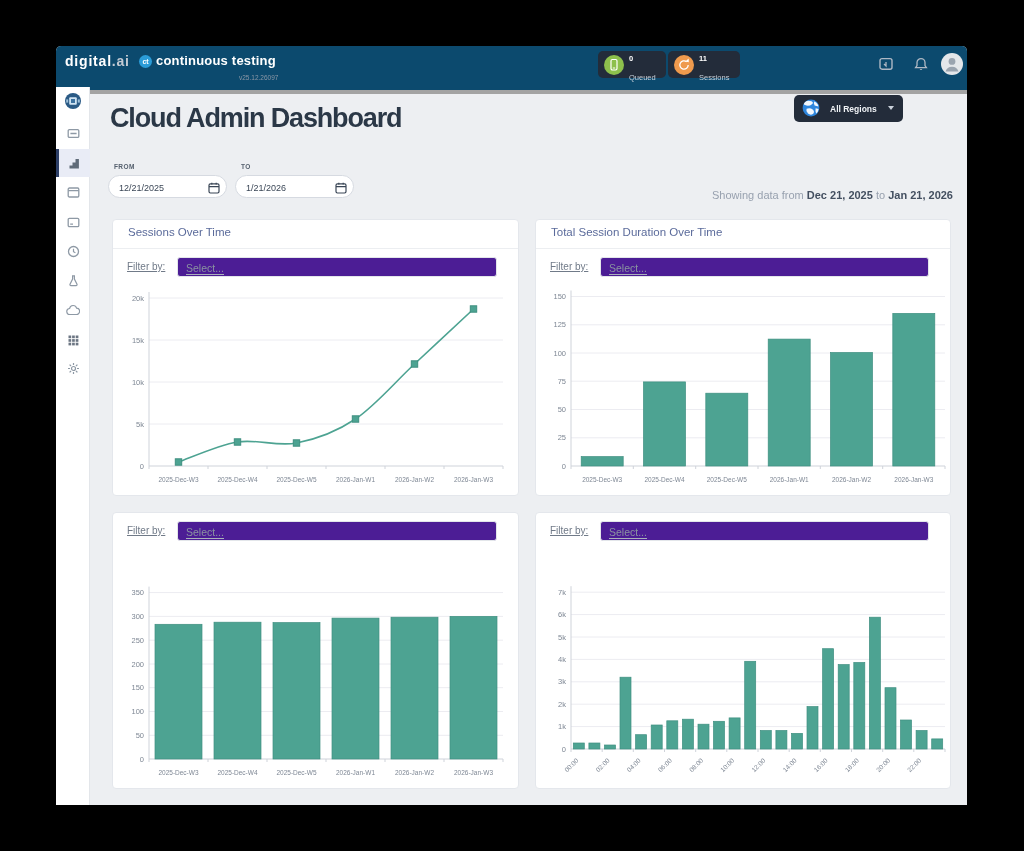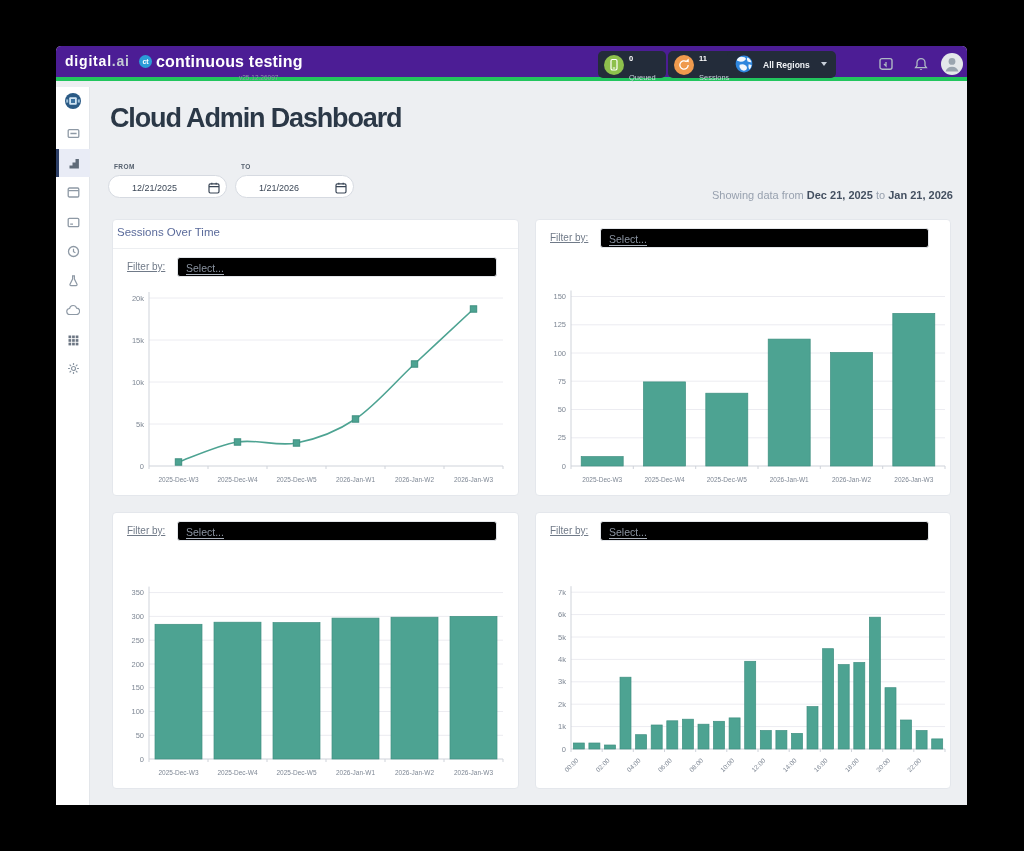--- a/index.html
+++ b/index.html
@@ -1,47 +1,47 @@
 <!DOCTYPE html>
 <html><head><meta charset="utf-8"><title>Cloud Admin Dashboard</title>
 <style>
 * { margin:0; padding:0; box-sizing:border-box; }
 html,body { width:1024px; height:851px; background:#000; font-family:"Liberation Sans", sans-serif; }
 .win { position:absolute; left:56px; top:46px; width:911px; height:759px; background:#edeff2; border-radius:5px 5px 0 0; overflow:hidden; }
-.topbar { position:absolute; left:0; top:0; width:100%; height:35px; background:#4c1d95; border-bottom:4px solid #22c55e; }
+.topbar { position:absolute; left:0; top:0; width:100%; height:48px; background:#0c4a6e; border-bottom:4px solid #a3a3a3; }
 .logo { position:absolute; left:9px; top:7px; color:#fff; font-size:14px; font-weight:700; letter-spacing:0.8px; }
 .logo .ai { color:#c3cad3; }
 .ctwrap { position:absolute; left:83px; top:5px; }
 .ctcirc { position:absolute; left:0; top:4px; width:13px; height:13px; border-radius:50%; background:#2b9cd8; color:#fff; font-size:7px; text-align:center; line-height:13px; font-weight:700; }
-.cttext { position:absolute; left:17px; top:2px; color:#fff; font-size:16px; font-weight:700; letter-spacing:0.2px; white-space:nowrap;text-align:center; }
+.cttext { position:absolute; left:17px; top:2px; color:#fff; font-size:13px; font-weight:700; letter-spacing:0.2px; white-space:nowrap;text-align:center; }
 .ctver { position:absolute; left:100px; top:23px; color:#8b97a6; font-size:6.5px; white-space:nowrap; }
 .pill { position:absolute; background:#232c3a; border-radius:5px; height:27px; top:5px; }
 .stat-circ { position:absolute; top:3.5px; width:20px; height:20px; border-radius:50%; }
 .stat-num { position:absolute; top:3px; font-size:7.5px; color:#fff; font-weight:700; }
 .stat-lbl { position:absolute; top:14px; font-size:7.5px; color:#c9d1da;margin-top:8px; }
 .regions-txt { position:absolute; left:36px; top:9px; color:#f0f3f6; font-size:8.5px; font-weight:700; }
 .caret { position:absolute; right:9px; top:11px; width:0; height:0; border-left:3.5px solid transparent; border-right:3.5px solid transparent; border-top:4px solid #c9d1da; }
 .hicon { position:absolute; top:11px; }
 .avatar { position:absolute; top:7px; width:22px; height:22px; border-radius:50%; background:#e4e7ea; }
 .side { position:absolute; left:0; top:41px; width:34px; bottom:0; background:#fff; border-right:1px solid #e3e6ea; }
 .sitem { position:absolute; left:0; width:34px; height:28px; display:flex; align-items:center; justify-content:center; }
 .sitem.active { background:#e9ecf6; border-left:3px solid #2c3e66; }
 .content { position:absolute; left:34px; top:41px; right:0; bottom:0; }
 h1 { position:absolute; left:20px; top:16px; font-size:27px; font-weight:700; color:#2b3847; letter-spacing:-1.15px; }
 .flabel { position:absolute; font-size:6.5px; font-weight:700; color:#55606e; letter-spacing:0.4px; }
 .dinput { position:absolute; width:119px; height:23px; background:#fff; border:1px solid #d6dae1; border-radius:12px; font-size:9px; color:#3a4656; }
-.dinput .dval { position:absolute; left:23px; top:6.5px;text-align:center; }
+.dinput .dval { position:absolute; left:10px; top:6.5px;text-align:center; }
 .dinput svg { position:absolute; right:6px; top:5.5px; }
 .showing { position:absolute; right:14px; top:102px; font-size:11px; color:#98a1af;text-align:center; }
 .showing b { color:#434f60; }
 .panel { position:absolute; background:#fff; border:1px solid #e4e7ec; border-radius:4px; overflow:hidden; }
-.phead { height:29px; line-height:24px; padding-left:4px; font-size:11.5px; color:#5b6b9b; border-bottom:1px solid #eceef1; }
+.phead { height:29px; line-height:24px; padding-left:15px; font-size:11.5px; color:#5b6b9b; border-bottom:1px solid #eceef1; }
 .pfilter { position:relative; height:38px; }
 .flbl { position:absolute; left:14px; top:12px; font-size:10px; color:#707a88;text-decoration:underline; }
-.fsel { position:absolute; left:64px; right:21px; top:8px; height:20px; border:1px solid #e3e6ea; border-radius:3px; background:#000000; }
+.fsel { position:absolute; left:64px; right:21px; top:8px; height:20px; border:1px solid #e3e6ea; border-radius:3px; background:#4c1d95; }
 .fph { position:absolute; left:8px; top:3.5px; font-size:10.5px; color:#8a93a0; border-bottom:1px solid #aab1bb; padding-bottom:0.5px; }
 .pchart { position:absolute; left:0; top:0; }
 </style></head>
 <body>
 <div class="win">
   <div class="topbar">
     <div class="logo">digital<span class="ai">.ai</span></div>
     <div class="ctwrap">
       <div class="ctcirc">ct</div>
       <div class="cttext">continuous testing</div>
@@ -56,21 +56,21 @@
       <div class="stat-lbl" style="left:31px;">Queued</div>
     </div>
     <div class="pill" style="left:612px;width:72px;padding-left:39px;">
       <div class="stat-circ" style="left:6px;background:#ef9a4d;"><svg width="20" height="20" viewBox="0 0 20 20">
             <path d="M14.2 10 a4.2 4.2 0 1 1 -1.6-3.3" fill="none" stroke="#fff" stroke-width="1.3"></path>
             <path d="M14.6 3.6 L14.8 7.2 L11.4 6.4 Z" fill="#fff"></path>
           </svg></div>
       <div class="stat-num" style="left:31px;">11</div>
       <div class="stat-lbl" style="left:31px;">Sessions</div>
     </div>
-    <div class="pill" style="left:671px;width:109px;">
+    <div class="pill" style="left:738px;width:109px;margin-top:44px;">
       <svg style="position:absolute;left:8px;top:4px" width="18" height="18" viewBox="0 0 18 18">
           <defs>
             <clipPath id="gcp">
               <circle cx="9" cy="9" r="8.4"></circle>
             </clipPath>
           </defs>
           <circle cx="9" cy="9" r="8.4" fill="#2e86dd"></circle>
           <g clip-path="url(#gcp)" fill="#f2f7fc">
             <path d="M1 4 Q5 0.5 9.5 2.2 Q12 3.4 10 5.2 Q7.5 7.2 4.5 6.6 Q1.8 6.2 1 4 Z"></path>
             <path d="M4.6 9.8 Q8 8.4 10.6 10.4 Q13 12.4 11.2 14.8 Q8.6 16.6 6 14.6 Q3.6 12.4 4.6 9.8 Z"></path>
@@ -239,20 +239,21 @@
             <rect x="357.3" y="85.8" width="6.4" height="6.4" fill="#4da392" stroke="#3f8f80" stroke-width="1"></rect>
             <text x="65.5" y="262" font-size="6.5" fill="#7e8794" text-anchor="middle">2025-Dec-W3</text>
             <text x="124.5" y="262" font-size="6.5" fill="#7e8794" text-anchor="middle">2025-Dec-W4</text>
             <text x="183.5" y="262" font-size="6.5" fill="#7e8794" text-anchor="middle">2025-Dec-W5</text>
             <text x="242.5" y="262" font-size="6.5" fill="#7e8794" text-anchor="middle">2026-Jan-W1</text>
             <text x="301.5" y="262" font-size="6.5" fill="#7e8794" text-anchor="middle">2026-Jan-W2</text>
             <text x="360.5" y="262" font-size="6.5" fill="#7e8794" text-anchor="middle">2026-Jan-W3</text>
           </svg></div>
 </div>
 <div class="panel" style="left:445px;top:132px;width:416px;height:277px">
+  <div class="phead">Total Session Duration Over Time</div>
   <div class="pfilter">
           <span class="flbl">Filter by:</span>
     <span class="fsel">
             <span class="fph">Select...</span>
           </span>
   </div>
   <div class="pchart"><svg width="414" height="275" viewBox="0 0 414 275" font-family="Liberation Sans, sans-serif">
             <text x="30" y="248.5" font-size="7.5" fill="#7e8794" text-anchor="end">0</text>
             <line x1="35" y1="217.8" x2="409" y2="217.8" stroke="#ececf1" stroke-width="1"></line>
             <text x="30" y="220.3" font-size="7.5" fill="#7e8794" text-anchor="end">25</text>

